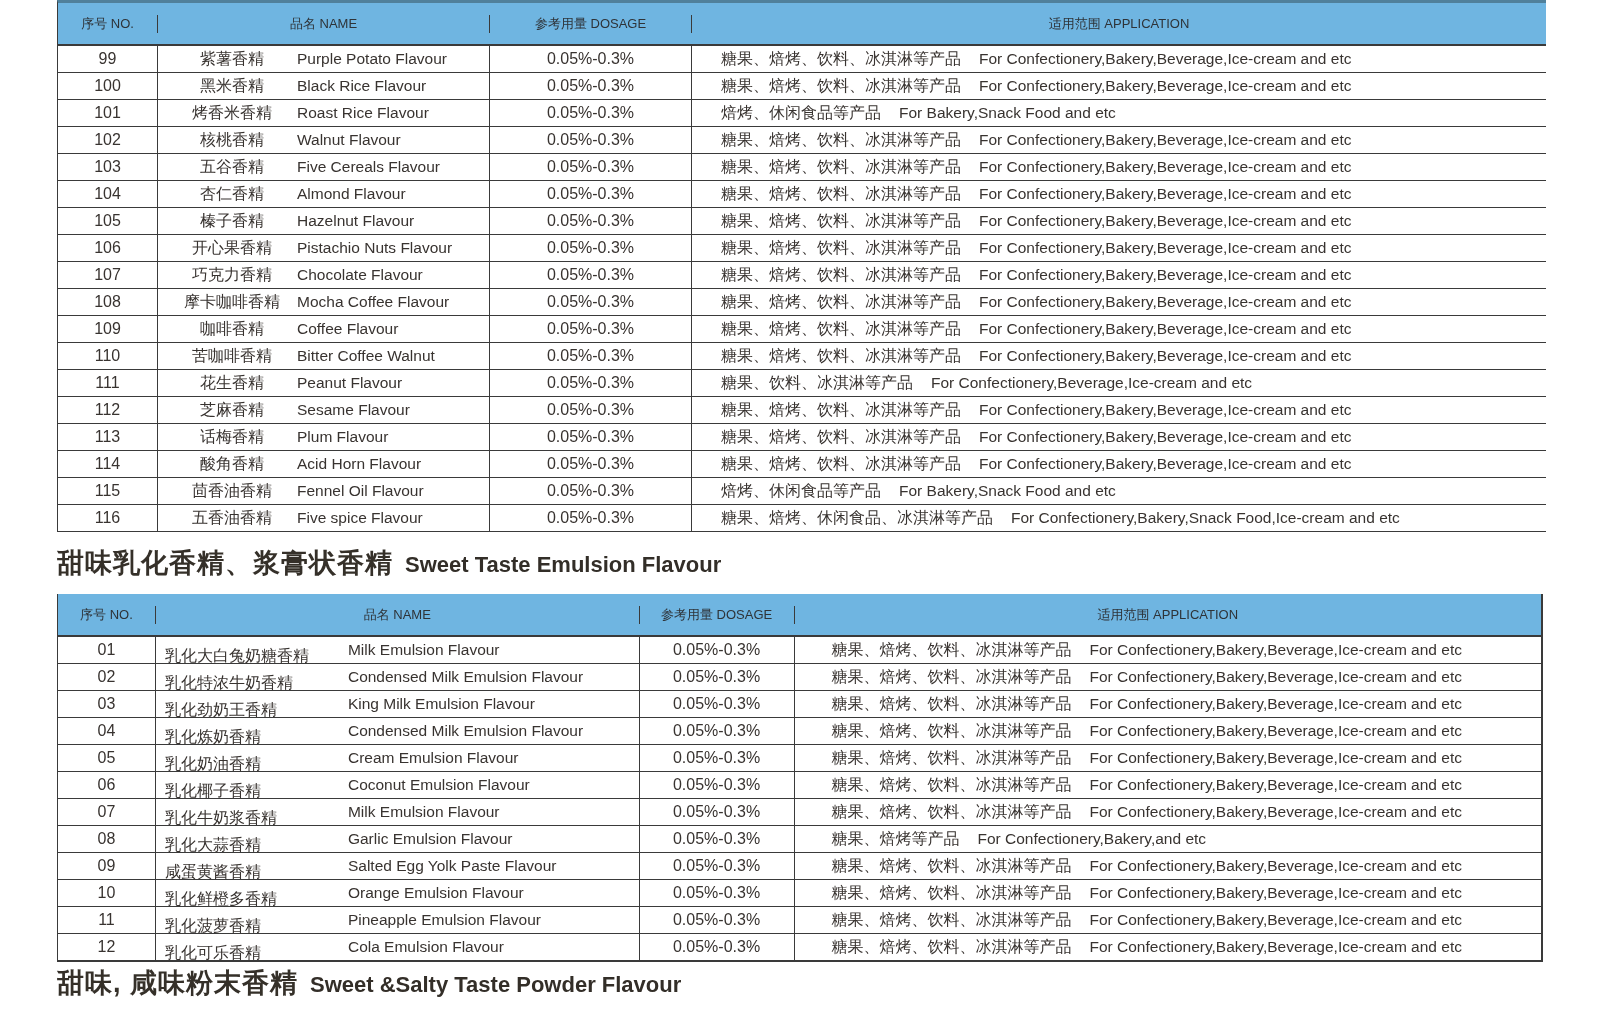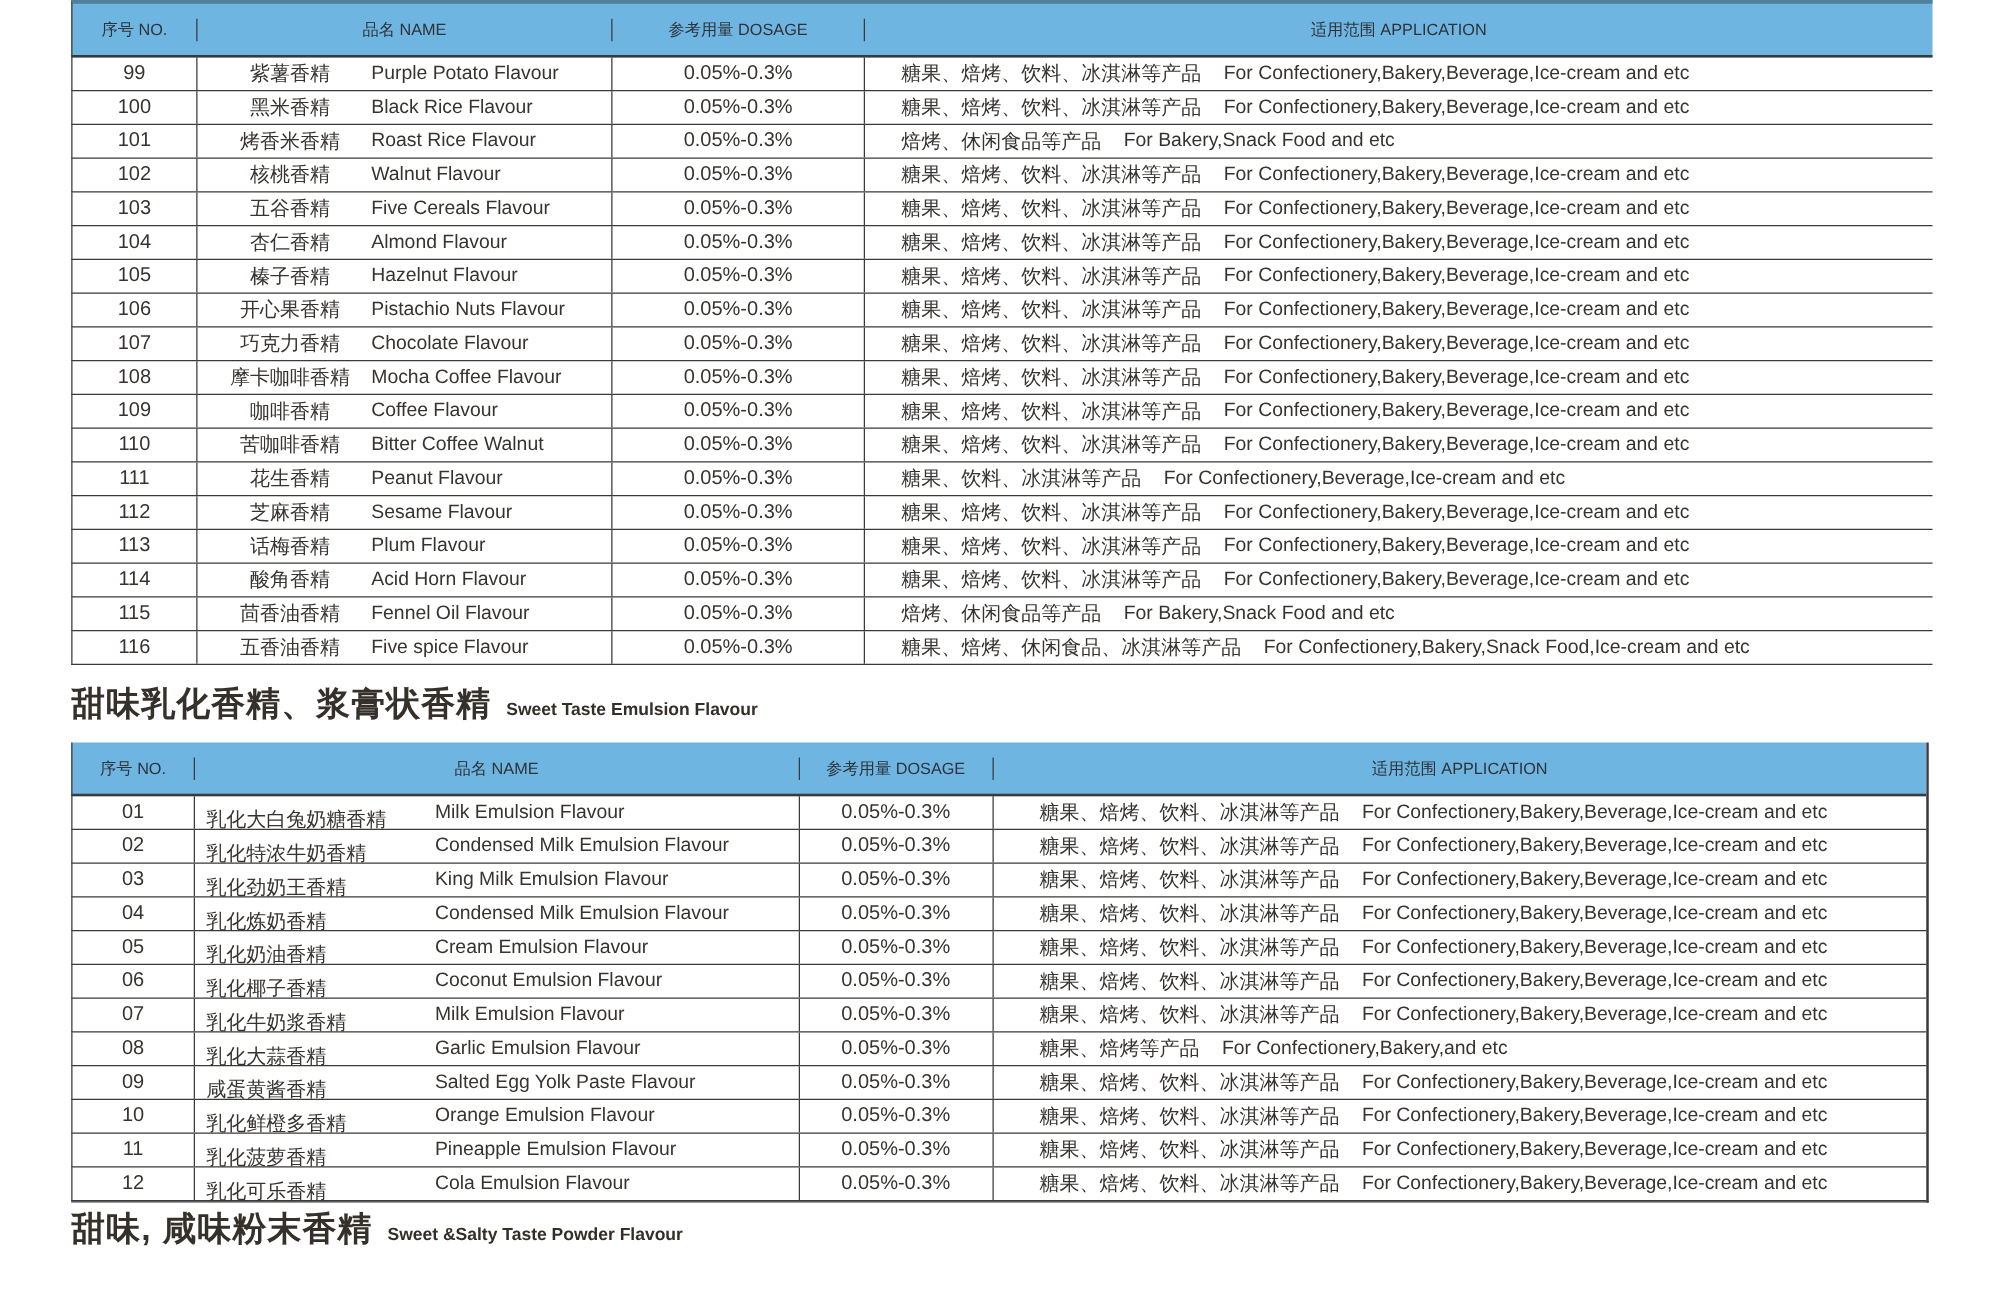--- a/index.html
+++ b/index.html
@@ -34,21 +34,21 @@
   .name .en, .app .en { font-size:15.5px; }
 
   .t1 .app { padding-left:29px; }
   .t2 .app { padding-left:37px; }
   .app .en { margin-left:18px; white-space:nowrap; }
   .app .cn { white-space:nowrap; }
 
   
   .sec { margin-left:57px; display:flex; align-items:baseline; }
   .sec .cn { font-size:27px; color:#353029; letter-spacing:1px; }
-  .sec .en { font-size:14px; font-weight:bold; margin-left:12px; color:#332e28; }
+  .sec .en { font-size:22px; font-weight:bold; margin-left:12px; color:#332e28; }
   .sec2 { margin-top:13px; margin-bottom:11px; height:38px; }
   .sec3 { margin-top:3px; height:38px; }
 </style>
 </head>
 <body>
 
 <div class="page">
 
   <section class="tbl t1">
     <div class="thead">

